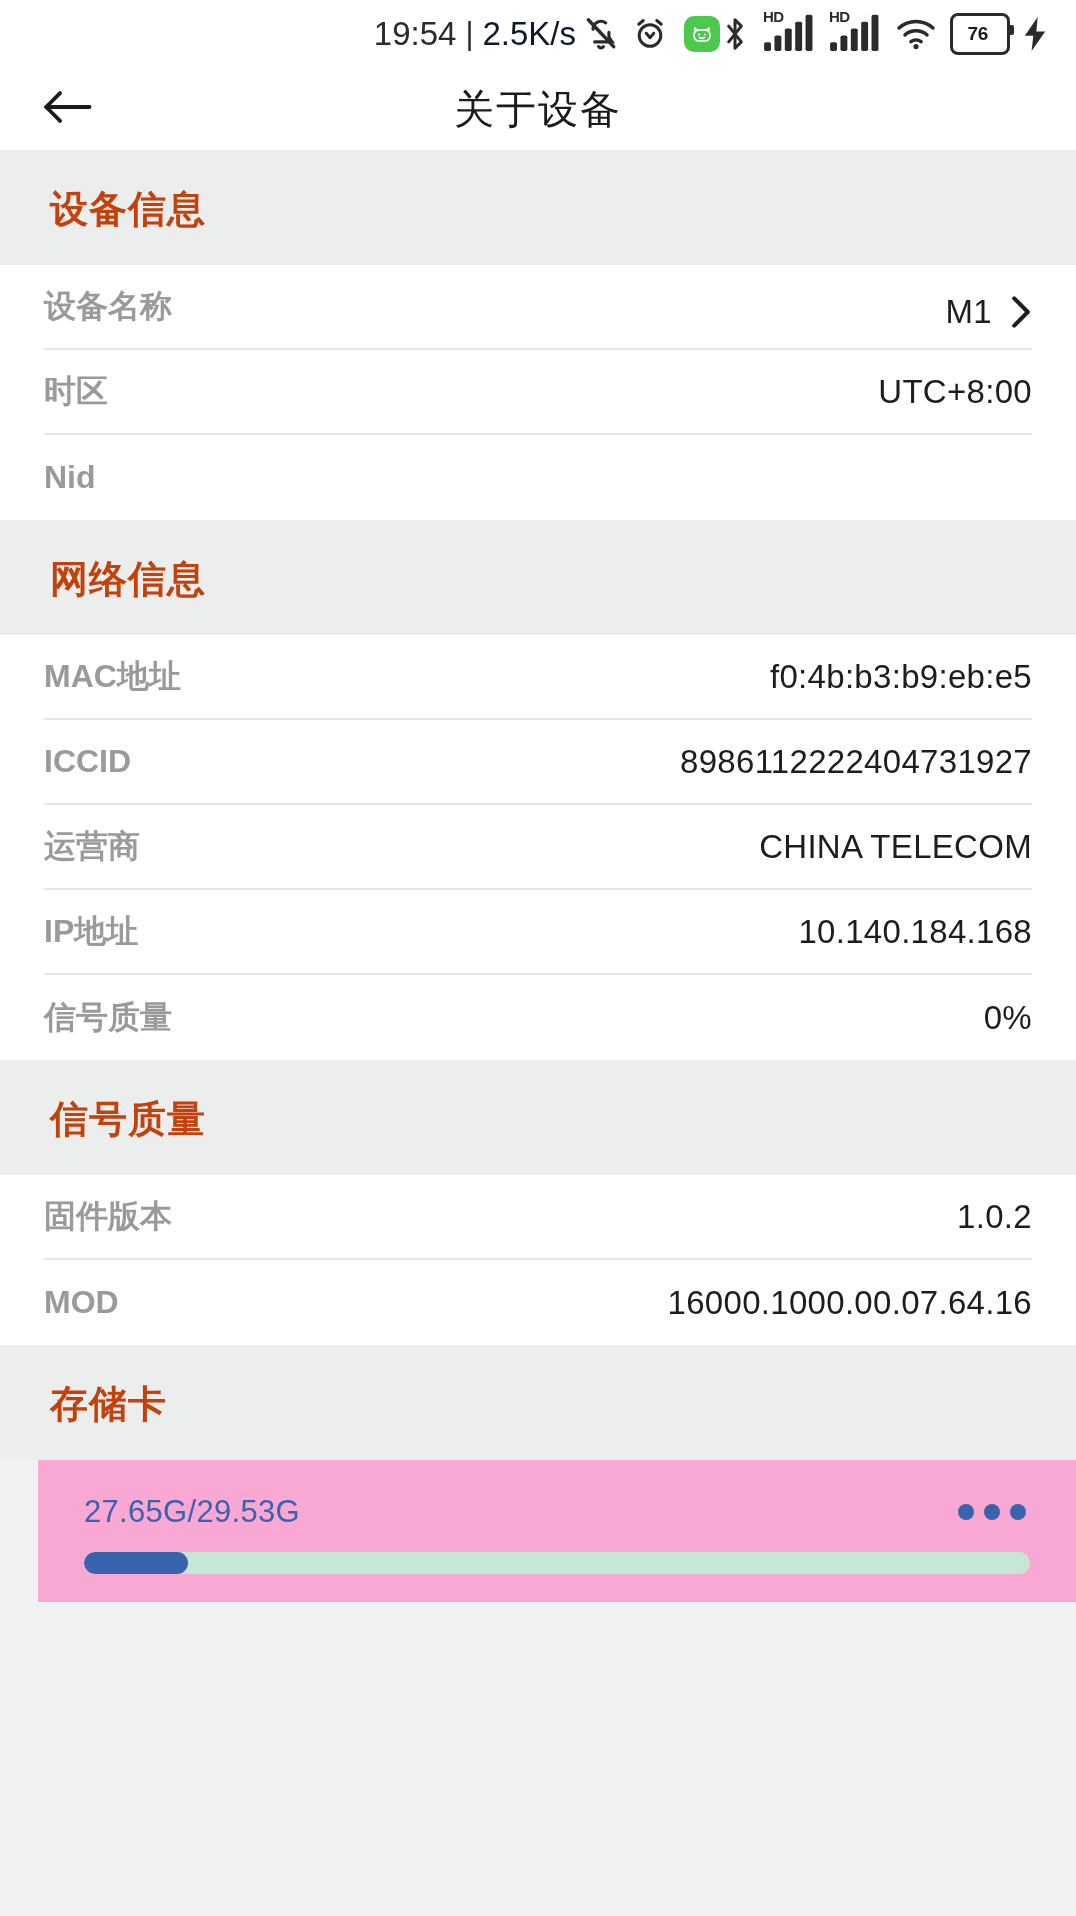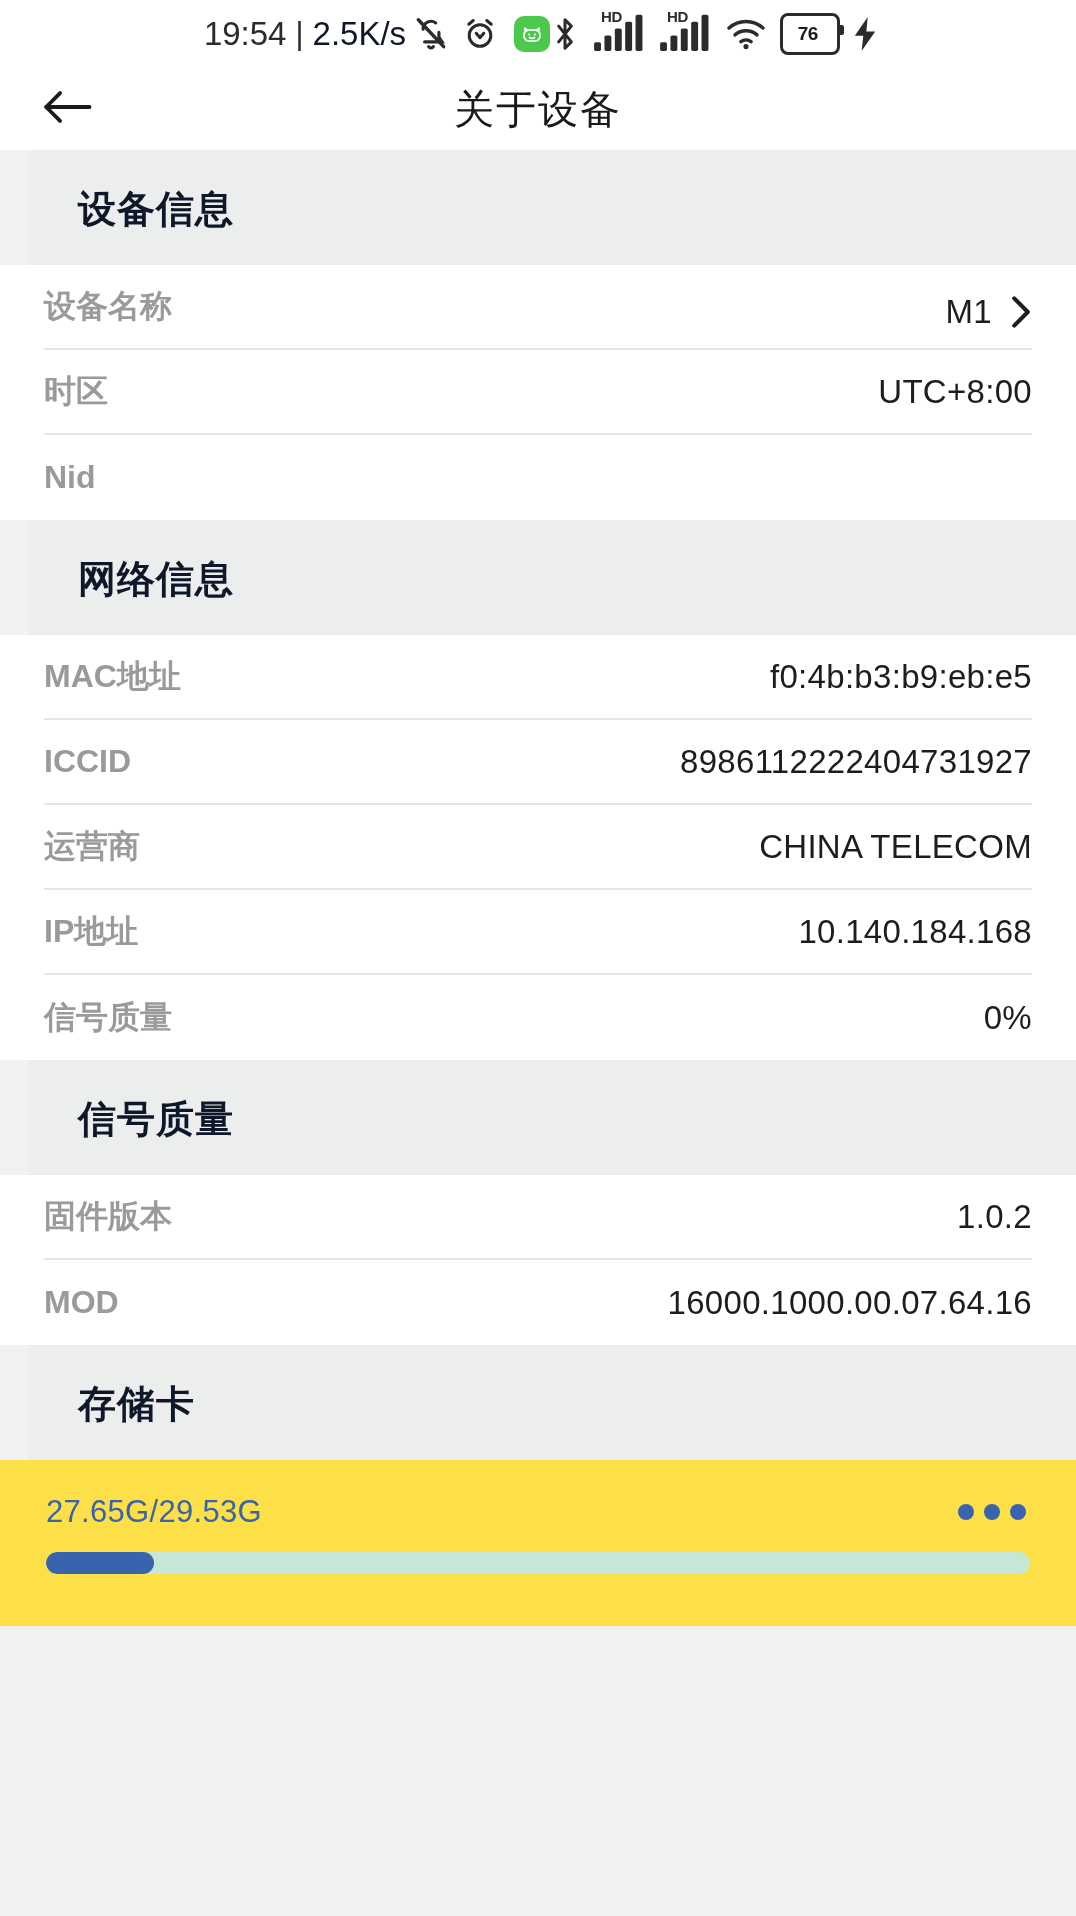--- a/index.html
+++ b/index.html
@@ -18,21 +18,21 @@
     display: flex;
     flex-direction: column;
   }
 
   
   .statusbar {
     height: 68px;
     background: #ffffff;
     display: flex;
     align-items: center;
-    justify-content: center;
+    justify-content: flex-end;
     padding: 0 28px 0 34px;
     flex: none;
   }
   .sb-left { display: flex; align-items: center; gap: 0; }
   .sb-clock {
     font-size: 33px;
     color: #2b2b2b;
     letter-spacing: 0px;
     font-weight: 400;
     white-space: nowrap;
@@ -47,21 +47,21 @@
     border-radius: 10px;
     background: #4cc84c;
     margin-left: 16px;
     display: flex; align-items: center; justify-content: center;
   }
   .sb-right { display: flex; align-items: center; gap: 0; }
   .ic-bt { margin-right: 13px; }
   .sig { position: relative; margin-right: 12px; display: inline-block; }
   .sig .hd {
     position: absolute;
-    top: -4px; left: 8px;
+    top: -4px; left: 0;
     font-size: 15px;
     font-weight: 700;
     color: #2b2b2b;
     letter-spacing: -0.5px;
     line-height: 1;
   }
   .ic-wifi { margin-right: 13px; }
   .battery {
     width: 60px; height: 30px;
     border: 3px solid #2b2b2b;
@@ -122,23 +122,22 @@
   .content {
     flex: 1;
     background: #f0f1f2;
     overflow: hidden;
   }
   .section-header {
     background: #eceded;
     padding: 34px 50px 30px 50px;
     font-size: 38px;
     font-weight: 700;
-    color: #0f172a;
+    color: #c2410c;
     letter-spacing: 1px;
-    margin-left: 28px;
   }
   .rows {
     background: #ffffff;
     padding: 0 44px;
   }
   .row {
     display: flex;
     align-items: center;
     justify-content: space-between;
     height: 85px;
@@ -160,22 +159,23 @@
   .row .value {
     font-size: 33px;
     color: #1d1d1d;
     white-space: nowrap;
     letter-spacing: 0.3px;
   }
   .chev { display: inline-flex; align-items: center; }
 
   
   .storage-body {
-    background: #fde047;
-    padding: 34px 46px 52px 46px;
+    background: #f9a8d4;
+    padding: 34px 46px 28px 46px;
+    margin-left: 38px;
   }
   .storage-top {
     display: flex;
     align-items: center;
     justify-content: space-between;
     margin-bottom: 22px;
   }
   .storage-text {
     font-size: 31px;
     color: #3a63ad;

